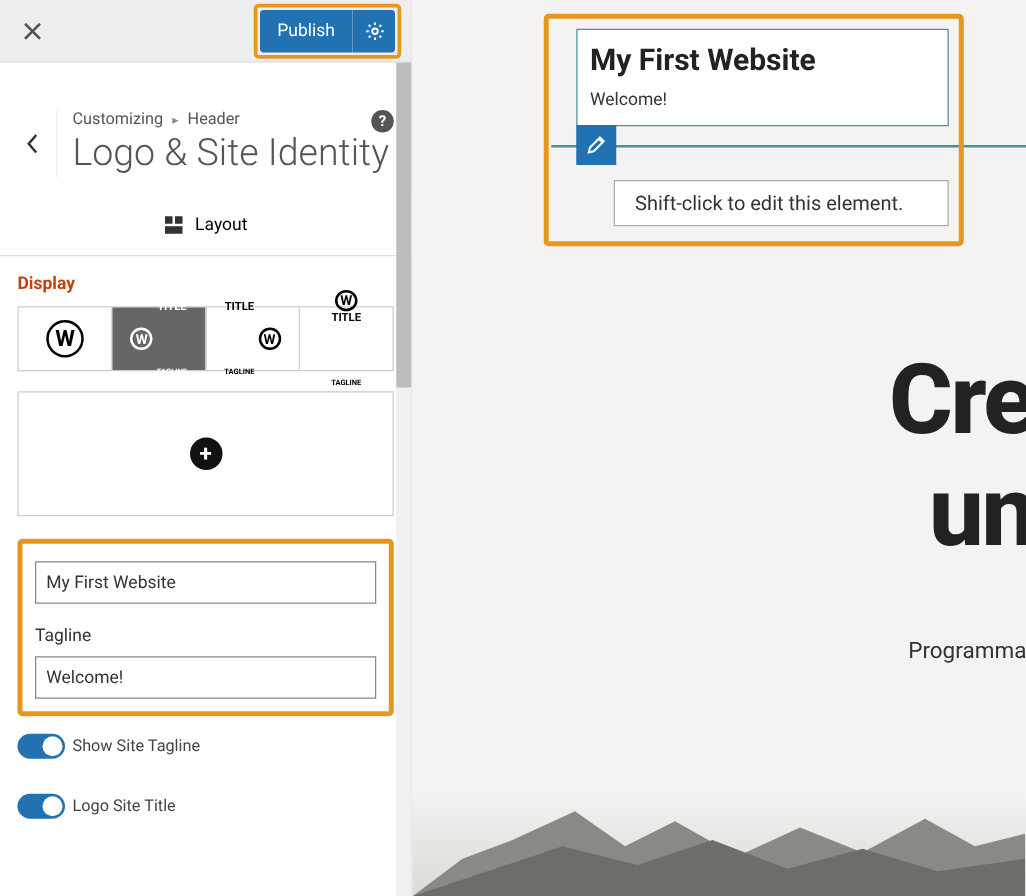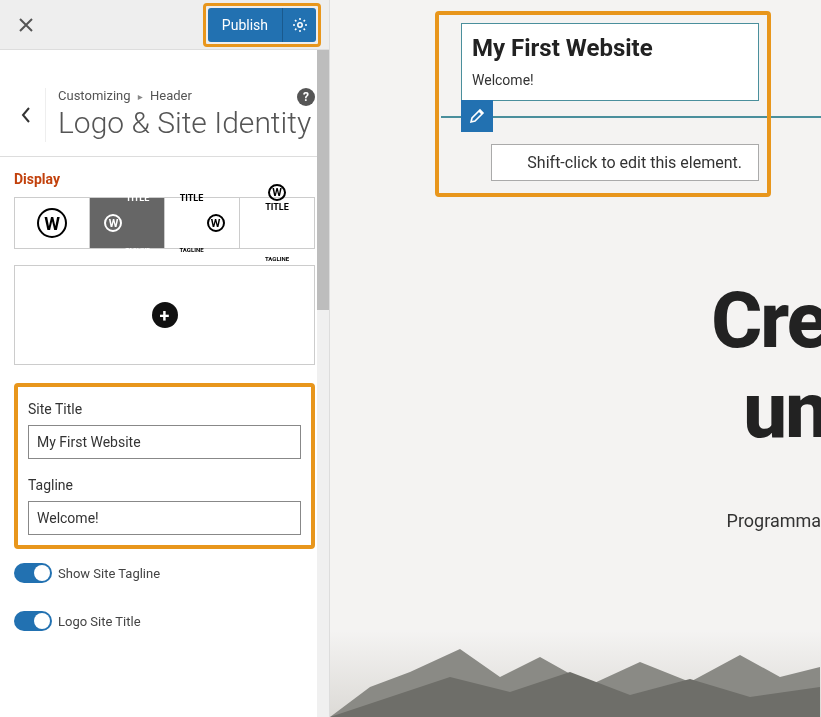--- a/index.html
+++ b/index.html
@@ -43,21 +43,21 @@
 .toggle-label { font-size: 13px; color: #444; }
 .scroll-strip { position: absolute; right: 0; top: 50px; bottom: 0; width: 12px; background: #f0f0f0; }
 .scroll-thumb { position: absolute; right: 0; top: 50px; width: 12px; height: 260px; background: #bdbdbd; }
 .preview { flex: 1; position: relative; background: linear-gradient(#f4f3f2 0%, #f4f3f2 88%, #dcdad6 100%); overflow: hidden; }
 .prev-top-line { position: absolute; top: 116px; right: 0; width: 380px; height: 2px; background: #4a8f9c; }
 .prev-box-highlight { position: absolute; top: 11px; left: 105px; width: 336px; border: 4px solid #e8961c; border-radius: 4px; padding-bottom: 12px; }
 .prev-card { border: 1px solid #4a8f9c; padding: 10px 10px 12px; margin: 8px 8px 0 22px; background: #fff; }
 .prev-title { font-size: 24px; font-weight: 700; color: #222; }
 .prev-tag { font-size: 14px; color: #333; margin-top: 10px; }
 .edit-pencil { width: 32px; height: 32px; background: #2271b1; display: flex; align-items: center; justify-content: center; margin-left: 22px; margin-top: -1px; }
-.tooltip { border: 1px solid #aaa; background: #fff; padding: 8px 16px; font-size: 16px; color: #333; margin: 12px 8px 0 52px; text-align: right; }
+.tooltip { border: 1px solid #aaa; background: #fff; padding: 8px 16px; font-size: 16px; color: #333; margin: 12px 8px 0 52px; }
 .big-text { position: absolute; top: 276px; right: -6px; font-size: 78px; font-weight: 800; color: #222; letter-spacing: -2px; line-height: 1.15; text-align: left; }
 .sub-text { position: absolute; top: 510px; right: -6px; font-size: 18px; color: #333; }
 .mountains { position: absolute; bottom: 0; left: 0; right: 0; height: 80px; }
 svg { display: block; }
 </style>
 </head>
 <body>
 
 <div class="sidebar">
   <div class="topbar">
@@ -90,20 +90,30 @@
         <span>Customizing</span>
         <span class="crumb-sep">▸</span>
         <span>Header</span>
       </div>
       <div class="crumb-title">Logo &amp; Site Identity</div>
     </div>
     <div class="help-icon">?</div>
   </div>
 
   <div class="tabs">
+    <div class="tab">
+      <span class="ico">
+          <svg width="16" height="16" viewBox="0 0 16 16">
+            <rect x="1" y="1" width="6" height="6" fill="#333"></rect>
+            <rect x="9" y="1" width="6" height="6" fill="#333"></rect>
+            <rect x="1" y="9" width="14" height="6" fill="#333"></rect>
+          </svg>
+        </span>
+      <span>Layout</span>
+    </div>
   </div>
 
   <div class="panel">
     <div class="section-label">Display</div>
     <div class="display-grid">
       <div class="display-cell">
         <span class="wp-logo" style="width:30px;height:30px;font-size:18px;">W</span>
       </div>
       <div class="display-cell sel">
         <div class="tt-row">
@@ -130,21 +140,20 @@
             <span style="font-size:6px">TAGLINE</span>
           </span>
       </div>
     </div>
 
     <div class="add-box">
       <div class="add-circle">+</div>
     </div>
 
     <div class="fields-highlight">
-      <div class="field-label">Site Title</div>
       <input class="field-input" value="My First Website" style="">
       <div class="field-gap"></div>
       <div class="field-label">Tagline</div>
       <input class="field-input" value="Welcome!" style="">
     </div>
 
     <div class="toggle-row">
       <div class="toggle"></div>
       <div class="toggle-label">Show Site Tagline</div>
     </div>

